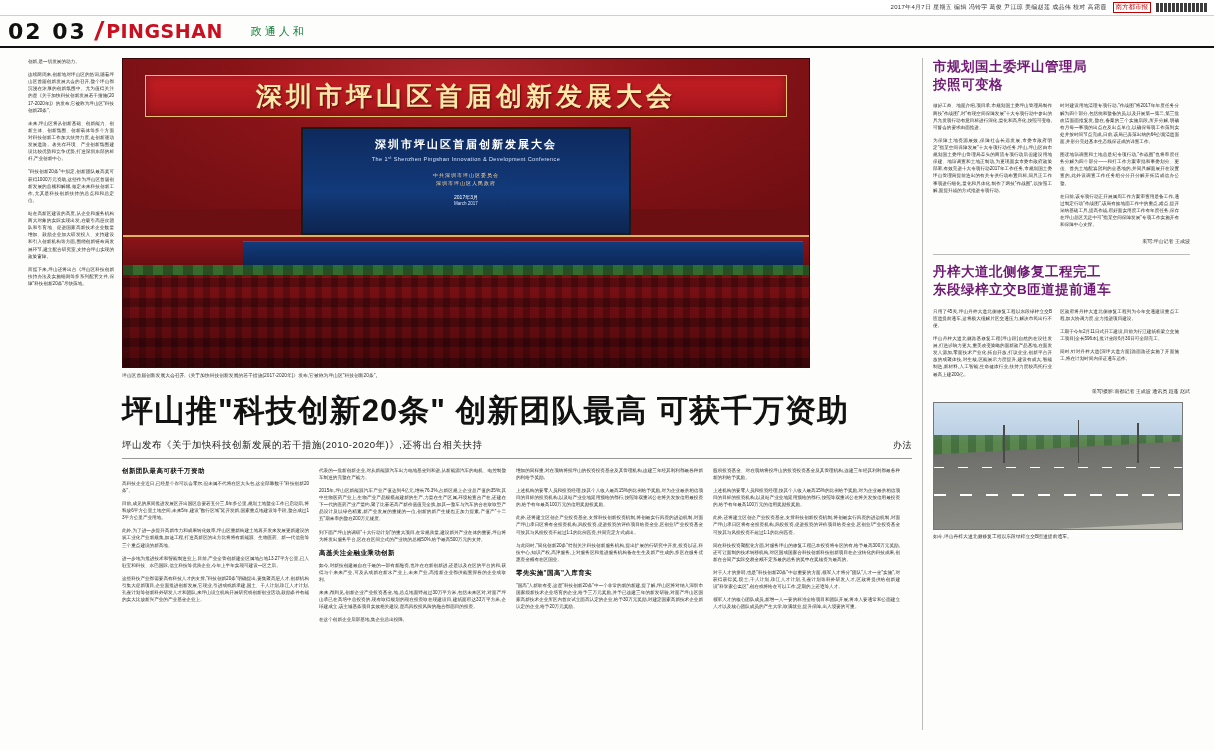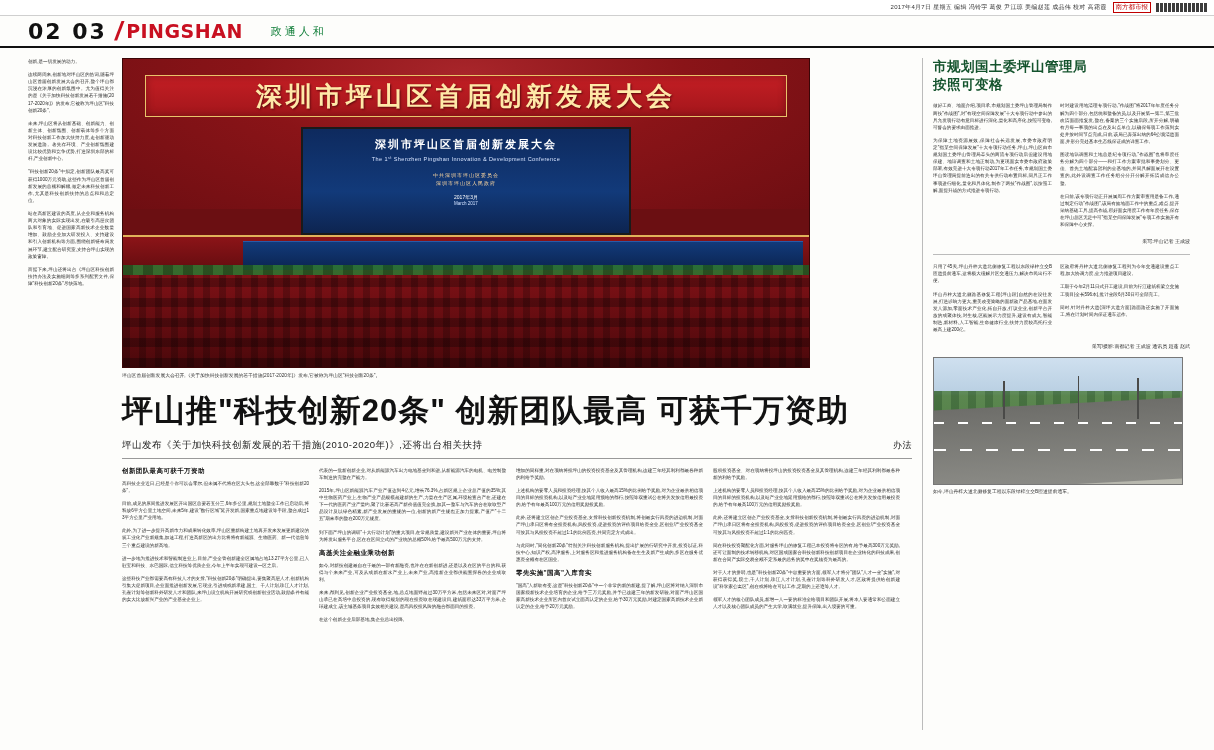--- a/index.html
+++ b/index.html
@@ -58,21 +58,21 @@
   }
 
   
   .masthead {
     position: absolute;
     top: 16px; left: 0;
     width: 1214px;
     height: 32px;
     display: flex;
     align-items: center;
-    padding-left: 28px;
+    padding-left: 8px;
     box-sizing: border-box;
     border-bottom: 2px solid #111;
   }
   .pagenums {
     font-size: 22px;
     font-weight: bold;
     letter-spacing: 2px;
     color: #111;
     font-family: "DejaVu Sans", sans-serif;
   }
@@ -264,21 +264,21 @@
     color: #111;
     margin-bottom: 4px;
     letter-spacing: .4px;
   }
 
   
   .r-head {
     font-size: 13.5px;
     font-weight: bold;
     line-height: 1.35;
-    color: #14532d;
+    color: #701a75;
     letter-spacing: .5px;
     margin-bottom: 8px;
   }
   .r-rule {
     border-top: 1px solid #bbb;
     margin: 10px 0 8px;
   }
   .r-cols {
     display: flex;
     gap: 8px;
@@ -456,20 +456,24 @@
         <div class="r-col">
           <div class="tiny blk">时对建设用地清理专项行动,"作战图"将2017年年度任务分解为四个部分,包括统和整备的员,以及开展第一第二,第三批改清面面推复发,整在,备案的三个实施后段,所开分解,明确有月每一事项的出点在及出点单位,以确保每项工作落到实处并按时间节点完成,日前,该局已弄落出纳的64公顷清道面面,并形分完处基本生态线保证成的详查工作。</div>
           <div class="tiny blk">图读地籍调查和土地总是纪专项行动,"作战图"也将率度任务分解为四个部分——和打工作方案审批和事委划分、更佳、首先土地配篡贺利的全基地的,并同具解面展开在设置查的,此外设调查工作任务组分分开分解开拓清成信办公整。</div>
           <div class="tiny blk">在日前,该专项行动正开展属周工作方案审查用是备工作,通过制定行动"作战图",该局有效地面工作中的重点,难点,提开采纳基础工具,提高作战,积好面实用度工作有年度任务,保存在坪山总区无足中可"指某空间保障发展"专项工作实施开有和保障中心支撑。</div>
         </div>
       </div>
       <div class="byline">采写:坪山记者 王成波</div>
 
       <div class="r-rule"></div>
 
+      <div class="r-head">
+        <div>丹梓大道北侧修复工程完工</div>
+        <div>东段绿梓立交B匝道提前通车</div>
+      </div>
 
       <div class="r-cols">
         <div class="r-col">
           <div class="tiny blk">只用了45天,坪山丹梓大道北侧修复工程以东段绿梓立交B匝道提前通车,这将极大缓解片区交通压力,解决市民出行不便。</div>
           <div class="tiny blk">坪山丹梓大道北侧路基修复工程(坪山段)自然的在设往发展,打造影响力更大,重美改变策略的面新政产品基地,在面发发人源加,零面技术产业化,拓自开放,打议业业,创新平台开放的或聚体技,对生核,区能展示力度提升,建设有成大,智能制造,新材料,人工智能,生命健康行业,扶持力度较高托行业最高上建200亿。</div>
         </div>
         <div class="r-col">
           <div class="tiny blk">区政府将丹梓大道北侧修复工程列为今年交通建设重点工程,加大协调力度,全力推进项目建设。</div>
           <div class="tiny blk">工期于今年2月11日式开工建设,目前为行江建筑桥梁立交施工项目(全长596本),推计金段6月30日可全部完工。</div>
           <div class="tiny blk">同时,针对丹梓大道(深坪大道方面)路面路还实施了开面施工,将在计划时间内保证通车运作。</div>

